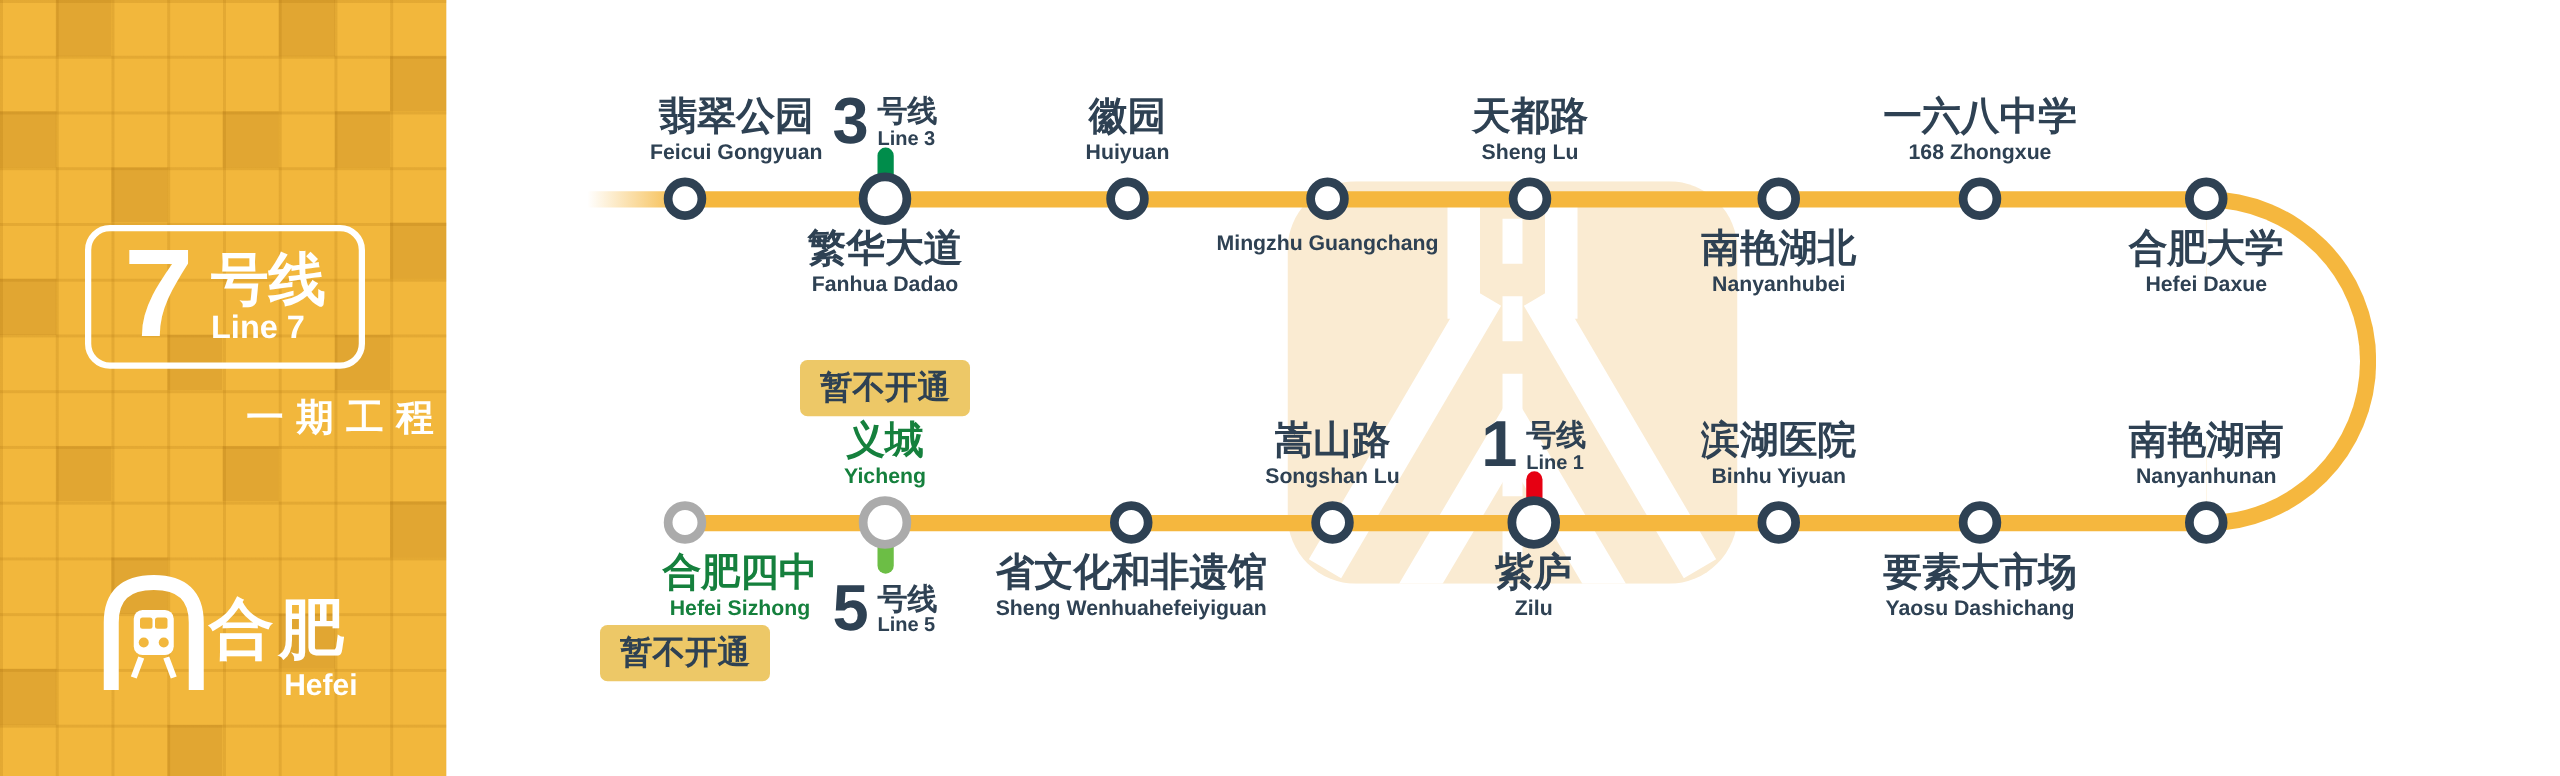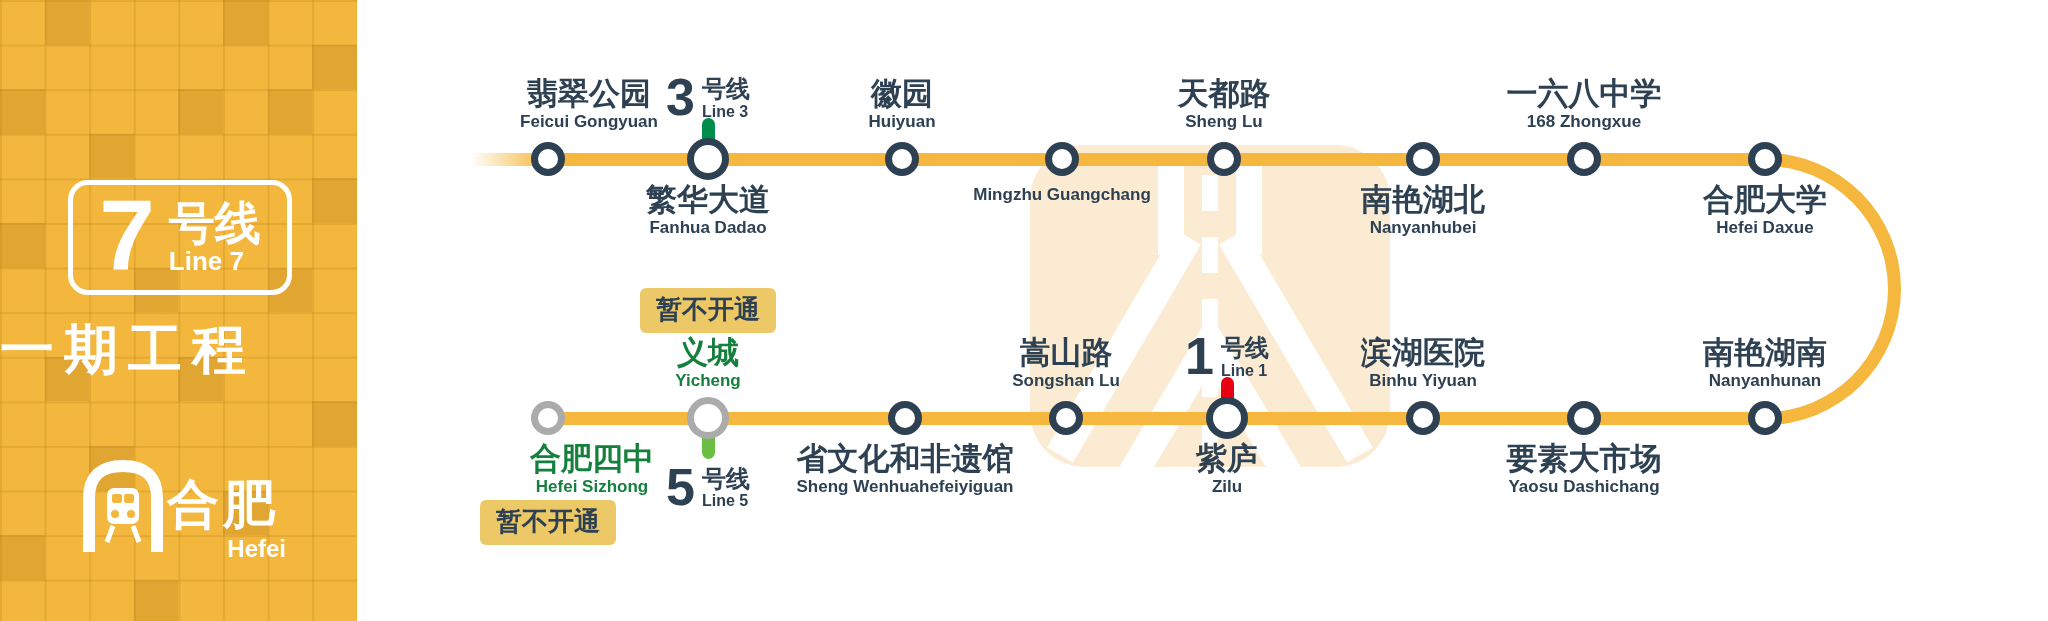--- a/index.html
+++ b/index.html
@@ -14,22 +14,22 @@
       linear-gradient(to bottom, rgba(176,118,18,.22) 0 2px, transparent 2px);
     background-size:44.6px 44.6px;z-index:5;}
   .pc{position:absolute;width:44.6px;height:44.6px;background:rgba(160,100,8,.20);}
   .line-badge{position:absolute;left:68px;top:180px;width:224px;height:115px;border:5px solid #fff;
     border-radius:20px;box-sizing:border-box;display:flex;align-items:center;justify-content:center;
     gap:14px;color:#fff;}
   .lb-num{font-size:100px;font-weight:bold;line-height:.82;margin-top:-6px;}
   .lb-col{display:flex;flex-direction:column;align-items:flex-start;}
   .lb-zh{font-size:46px;font-weight:bold;line-height:1.05;}
   .lb-en{font-size:26px;font-weight:bold;line-height:1.1;}
-  .phase{position:absolute;left:0;top:314px;width:357px;text-align:left;color:#fff;
-    font-size:54px;font-weight:bold;letter-spacing:10px;}
+  .phase{position:absolute;left:0;top:314px;width:357px;text-align:right;color:#fff;
+    font-size:30px;font-weight:bold;letter-spacing:10px;}
   .metro-logo{position:absolute;left:82px;top:460px;}
   .city-block{position:absolute;left:160px;top:478px;width:126px;text-align:center;color:#fff;}
   .city-zh{font-size:52px;font-weight:bold;line-height:1;letter-spacing:4px;}
   .city-en{font-size:24px;font-weight:bold;margin-top:5px;text-align:right;}
 
   
   .watermark{position:absolute;left:1030px;top:145px;z-index:0;}
 
   
   .seg{position:absolute;height:13px;z-index:1;}

